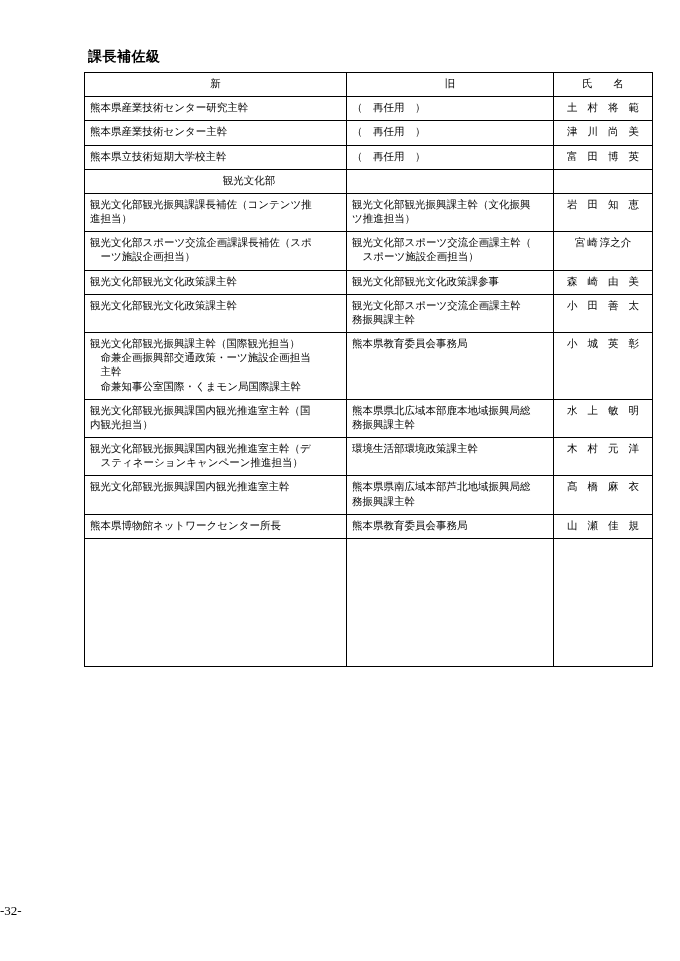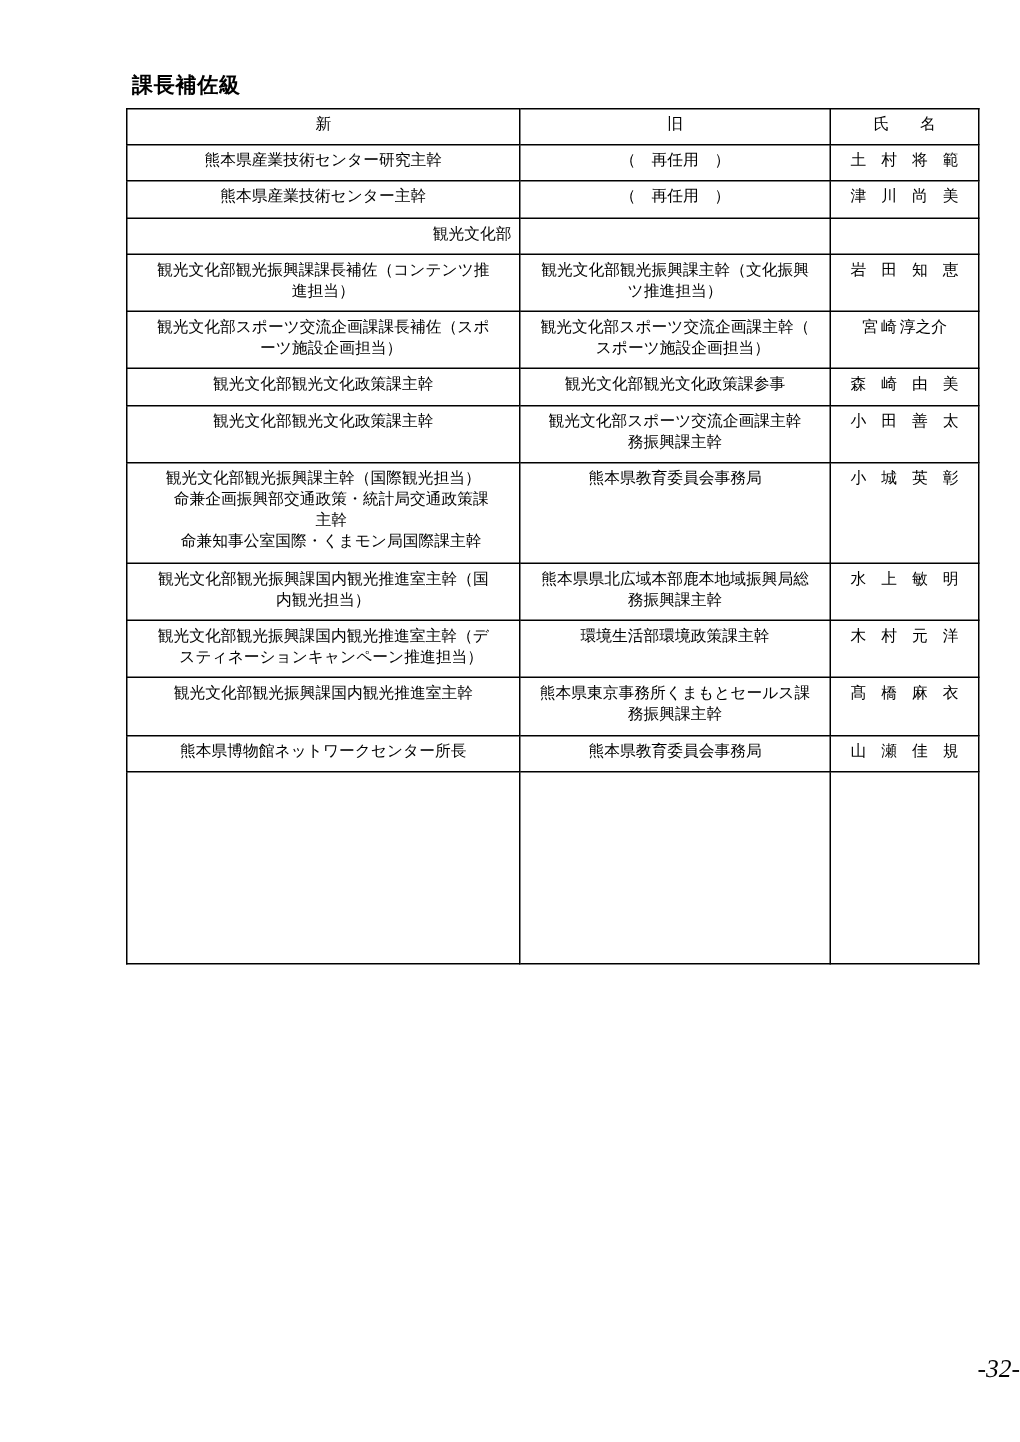--- a/index.html
+++ b/index.html
@@ -52,21 +52,20 @@
     padding: 2px 0 3px 0;
     line-height: 1.2;
   }
   th.name-head {
     letter-spacing: 5px;
     text-indent: 5px;
   }
   td.cell-new, td.cell-old {
     white-space: pre-wrap;
     word-break: break-all;
-    text-align: center;
   }
   td.cell-name {
     text-align: center;
     white-space: nowrap;
   }
   .name-inner {
     display: flex;
     justify-content: space-between;
     padding: 0 8px;
   }
@@ -74,34 +73,33 @@
     justify-content: center;
     gap: 2px;
     padding: 0;
   }
   tr.section td.cell-new {
     text-align: center;
     padding-left: 0;
   }
   tr.section td.section-indent {
     padding-left: 72px;
-    text-align: right;
+    text-align: center;
   }
   .blank-row td {
     height: 118px;
   }
   .page-number {
     position: absolute;
     left: 0;
     right: 0;
     top: 903px;
-    text-align: right;
+    text-align: left;
     font-family: "Liberation Serif", serif;
-    font-size: 17px;
-    font-style: italic;
+    font-size: 13px;
   }
 </style>
 </head>
 <body>
 
 <div class="page">
 
   <h1 class="doc-title">課長補佐級</h1>
 
   <table class="roster">
@@ -135,20 +133,32 @@
           <td class="cell-old">（　再任用　）</td>
           <td class="cell-name">
             <div class="name-inner">
               <span>津</span>
               <span>川</span>
               <span>尚</span>
               <span>美</span>
             </div>
           </td>
         </tr>
+        <tr>
+          <td class="cell-new">熊本県立技術短期大学校主幹</td>
+          <td class="cell-old">（　再任用　）</td>
+          <td class="cell-name">
+            <div class="name-inner">
+              <span>富</span>
+              <span>田</span>
+              <span>博</span>
+              <span>英</span>
+            </div>
+          </td>
+        </tr>
         <tr class="section">
           <td class="cell-new section-indent">観光文化部</td>
           <td class="cell-old"></td>
           <td class="cell-name">
             <div class="name-inner"></div>
           </td>
         </tr>
         <tr>
           <td class="cell-new">観光文化部観光振興課課長補佐（コンテンツ推
 進担当）</td>
@@ -196,21 +206,21 @@
             <div class="name-inner">
               <span>小</span>
               <span>田</span>
               <span>善</span>
               <span>太</span>
             </div>
           </td>
         </tr>
         <tr>
           <td class="cell-new">観光文化部観光振興課主幹（国際観光担当）
-　命兼企画振興部交通政策・統計局交通政策課
+　命兼企画振興部交通政策・ーツ施設企画担当
 　主幹
 　命兼知事公室国際・くまモン局国際課主幹</td>
           <td class="cell-old">熊本県教育委員会事務局</td>
           <td class="cell-name">
             <div class="name-inner">
               <span>小</span>
               <span>城</span>
               <span>英</span>
               <span>彰</span>
             </div>
@@ -238,21 +248,21 @@
             <div class="name-inner">
               <span>木</span>
               <span>村</span>
               <span>元</span>
               <span>洋</span>
             </div>
           </td>
         </tr>
         <tr>
           <td class="cell-new">観光文化部観光振興課国内観光推進室主幹</td>
-          <td class="cell-old">熊本県東京事務所くまもとセールス課
+          <td class="cell-old">熊本県県南広域本部芦北地域振興局総
 務振興課主幹</td>
           <td class="cell-name">
             <div class="name-inner">
               <span>髙</span>
               <span>橋</span>
               <span>麻</span>
               <span>衣</span>
             </div>
           </td>
         </tr>

